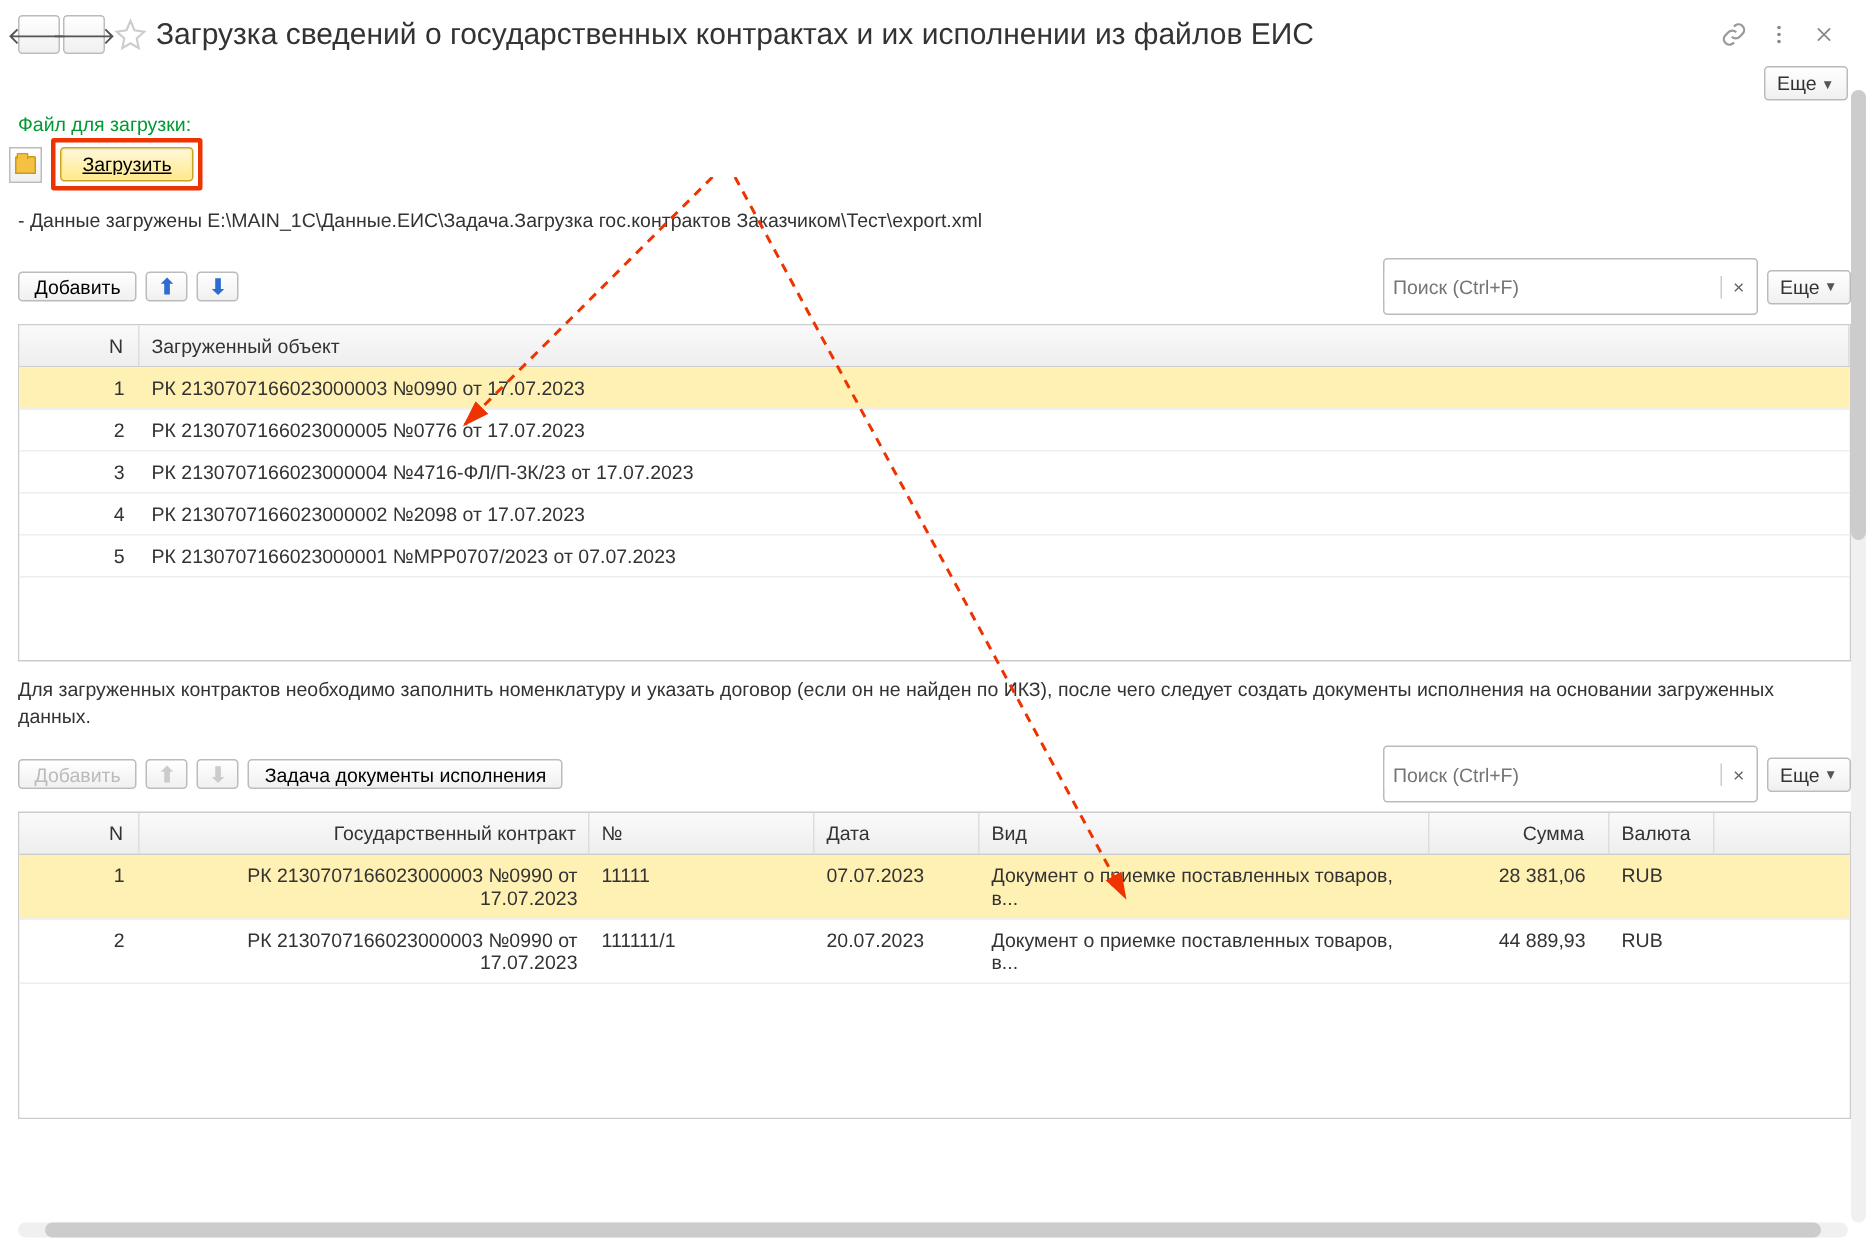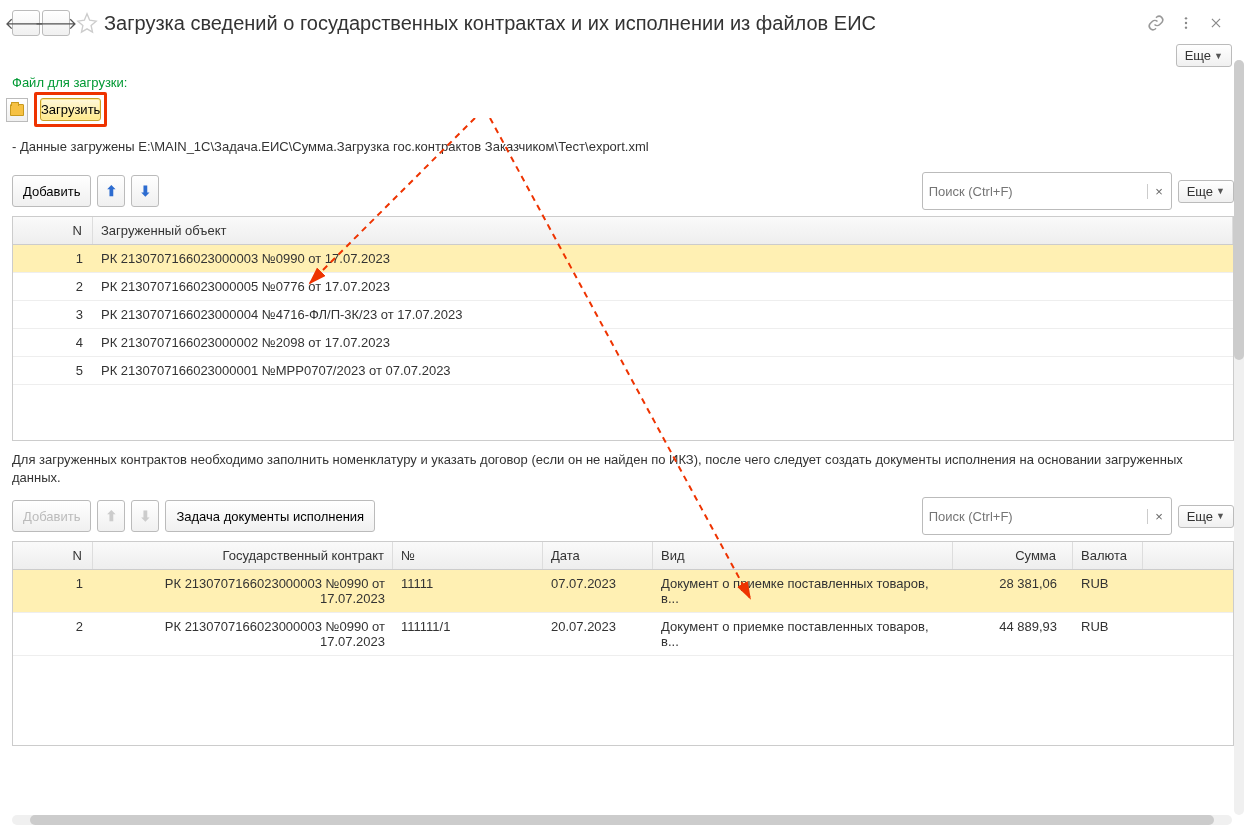--- a/index.html
+++ b/index.html
@@ -43,29 +43,30 @@
   .folder-btn {
     width: 22px; height: 24px; border: 1px solid #bbb; margin-left:-6px;
     background: linear-gradient(#fff,#f0f0f0); display:flex;
     align-items:center; justify-content:center; cursor:pointer;
   }
   .folder-icon { width:14px; height:12px; background:#f6c143; border:1px solid #c89a1e; border-radius:1px 1px 0 0; position:relative;}
   .folder-icon::before { content:""; position:absolute; top:-3px; left:0; width:6px; height:3px; background:#f6c143; border:1px solid #c89a1e; border-bottom:none; border-radius:1px 1px 0 0;}
   .load-btn-wrap { border:3px solid #e30; padding:3px; border-radius:2px; }
   .load-btn {
     border:1px solid #c9a227; background: linear-gradient(#fff8dc,#ffe98a);
-    padding: 3px 0; font-size:13px; cursor:pointer; border-radius:3px;
+    padding: 3px 14px; font-size:13px; cursor:pointer; border-radius:3px;
     box-shadow: inset 0 0 0 1px #ffeb99;
+    text-decoration: underline;
   }
   .status-line { padding: 6px 12px 18px 12px; font-size: 13px; color:#333; }
   .toolbar { display:flex; align-items:center; gap:6px; padding: 0 12px 6px 12px; }
   .btn {
     border:1px solid #bbb; background:linear-gradient(#fff,#f0f0f0);
     border-radius:3px; padding:3px 10px; font-size:13px; cursor:pointer;
-    display:inline-flex; align-items:center; justify-content:center; height:32px;
+    display:inline-flex; align-items:center; justify-content:center; height:20px;
   }
   .btn.disabled { color:#bbb; cursor:default;}
   .btn.icon-only { width:28px; padding:0; }
   .arrow-up,.arrow-down { color:#2d6cd0; font-size:14px; font-weight:bold;}
   .spacer { flex:1; }
   .search-box {
     display:flex; align-items:center; border:1px solid #bbb; border-radius:3px;
     height:38px; width:250px; overflow:hidden;
   }
   .search-box input {
@@ -151,21 +152,21 @@
   <div class="field-label">Файл для загрузки:</div>
   <div class="file-row">
     <div class="folder-btn">
       <div class="folder-icon"></div>
     </div>
     <div class="load-btn-wrap">
       <button class="load-btn">Загрузить</button>
     </div>
   </div>
 
-  <div class="status-line">- Данные загружены  E:\MAIN_1C\Задача.ЕИС\Сумма.Загрузка гос.контрактов Заказчиком\Тест\export.xml</div>
+  <div class="status-line">- Данные загружены  E:\MAIN_1C\Данные.ЕИС\Задача.Загрузка гос.контрактов Заказчиком\Тест\export.xml</div>
 
   <div class="toolbar">
     <button class="btn">Добавить</button>
     <button class="btn icon-only">
         <span class="arrow-up">⬆</span>
       </button>
     <button class="btn icon-only">
         <span class="arrow-down">⬇</span>
       </button>
     <div class="spacer"></div>

